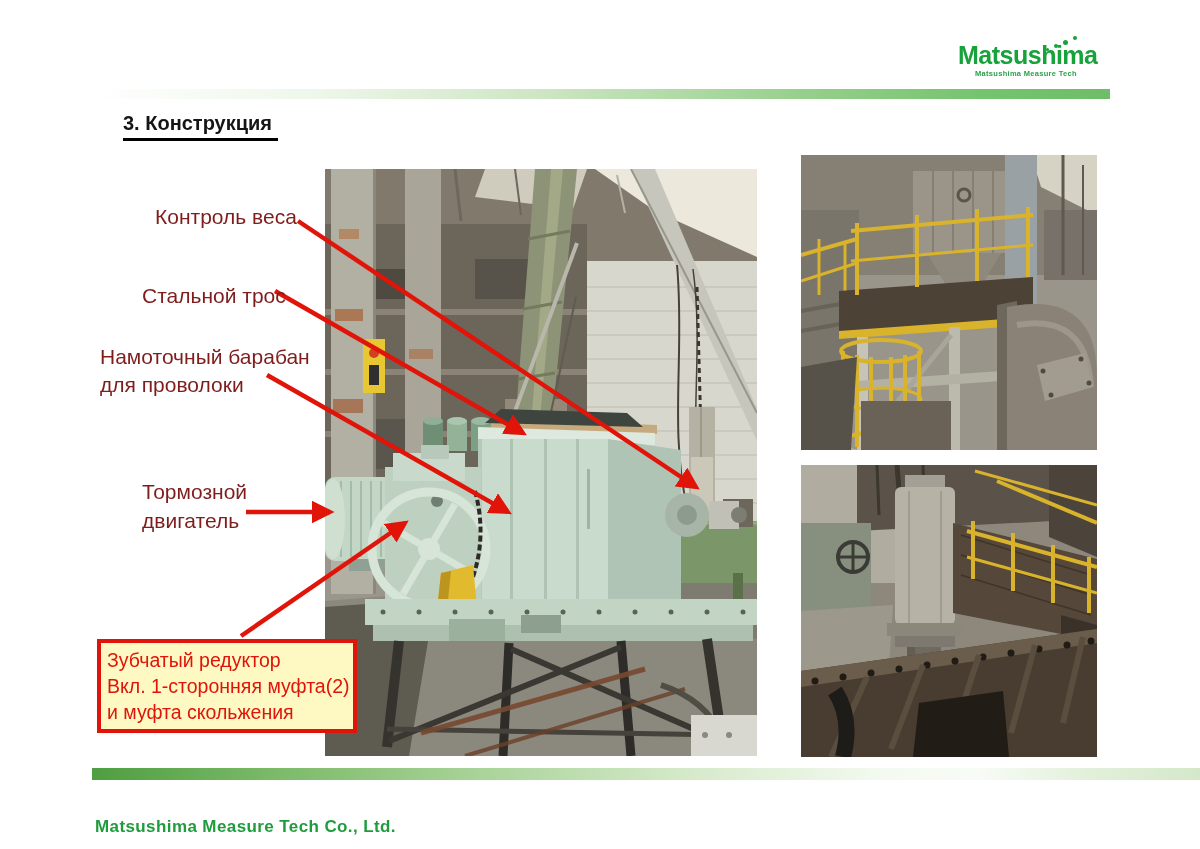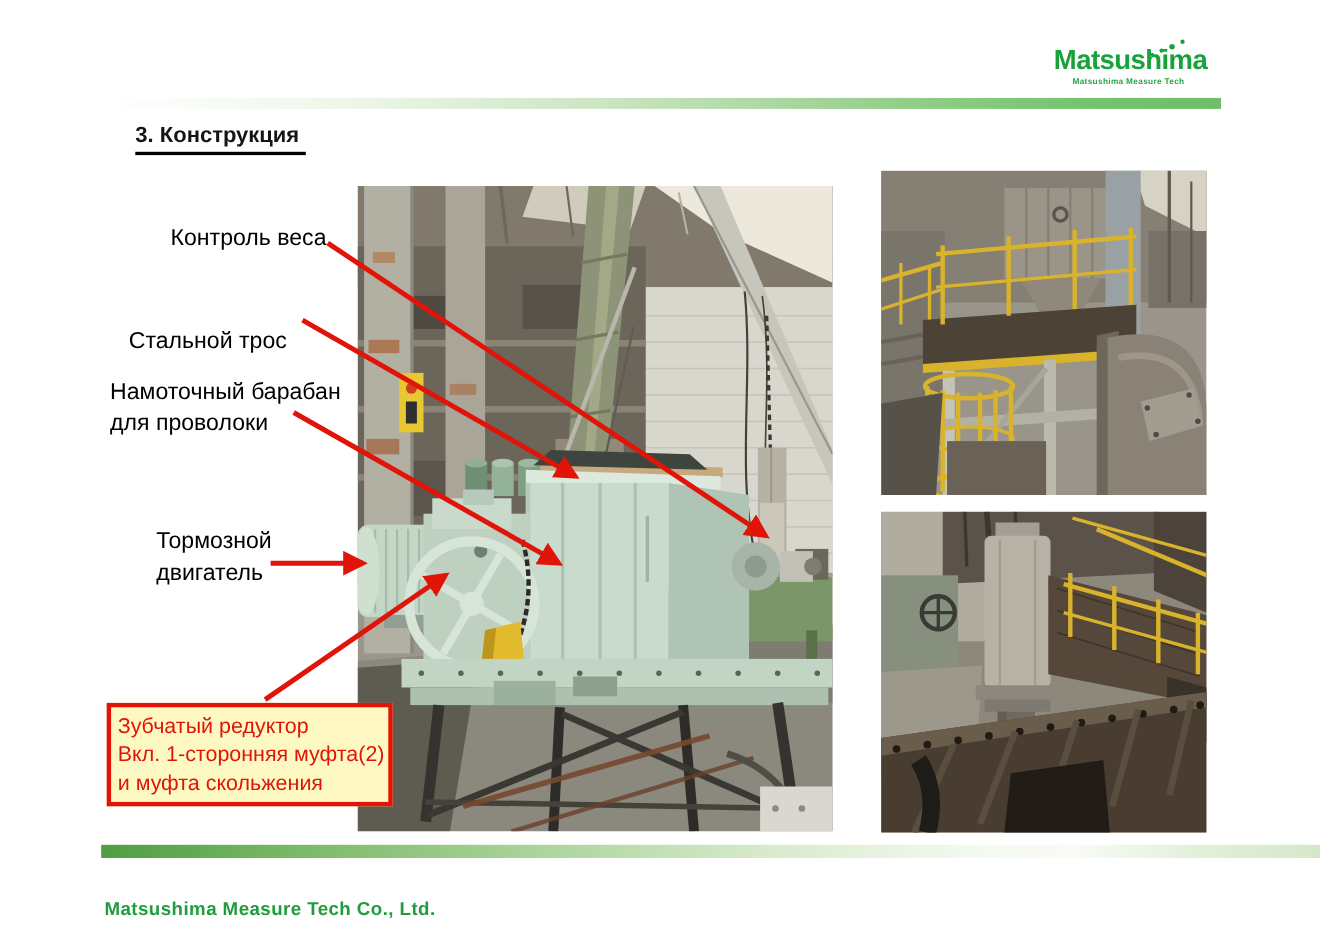--- a/index.html
+++ b/index.html
@@ -25,23 +25,23 @@
 
   
   .photo{position:absolute;overflow:hidden;}
   .photo svg{display:block;width:100%;height:100%;}
   .main-photo{left:325px;top:169px;width:432px;height:587px;}
   .right-photo-top{left:801px;top:155px;width:296px;height:295px;}
   .right-photo-bottom{left:801px;top:465px;width:296px;height:292px;}
 
   
   .arrows{position:absolute;left:0;top:0;width:1200px;height:849px;pointer-events:none;}
-  .ann{position:absolute;color:#000000;font-size:21px;line-height:28px;white-space:nowrap;}
+  .ann{position:absolute;color:#7f1d1d;font-size:21px;line-height:28px;white-space:nowrap;}
   .ann-weight{left:155px;top:203px;}
-  .ann-cable{left:117px;top:282px;margin-top:14px;}
+  .ann-cable{left:142px;top:282px;}
   .ann-drum{left:100px;top:343px;}
   .ann-motor{left:142px;top:477px;line-height:29px;}
   .callout-box{position:absolute;left:97px;top:639px;width:242px;height:78px;
     border:4px solid #e01408;background:#fef9c3;color:#e01408;
     font-size:19.5px;line-height:26px;padding:4px 4px 4px 6px;white-space:nowrap;}
 
   
   .footer-bar{position:absolute;left:92px;top:768px;width:1108px;height:12px;
     background:linear-gradient(to right,#4f9e41 0%,#7ab967 16%,#a9d399 35%,#d8ebcd 55%,#f4faf1 72%,#f8fbf6 80%,#e2f0da 90%,#d4e8c9 100%);}
   .footer-text{position:absolute;left:95px;top:785px;font-size:17px;font-weight:bold;color:#1f9c3d;letter-spacing:0.4px;margin-top:32px;}

